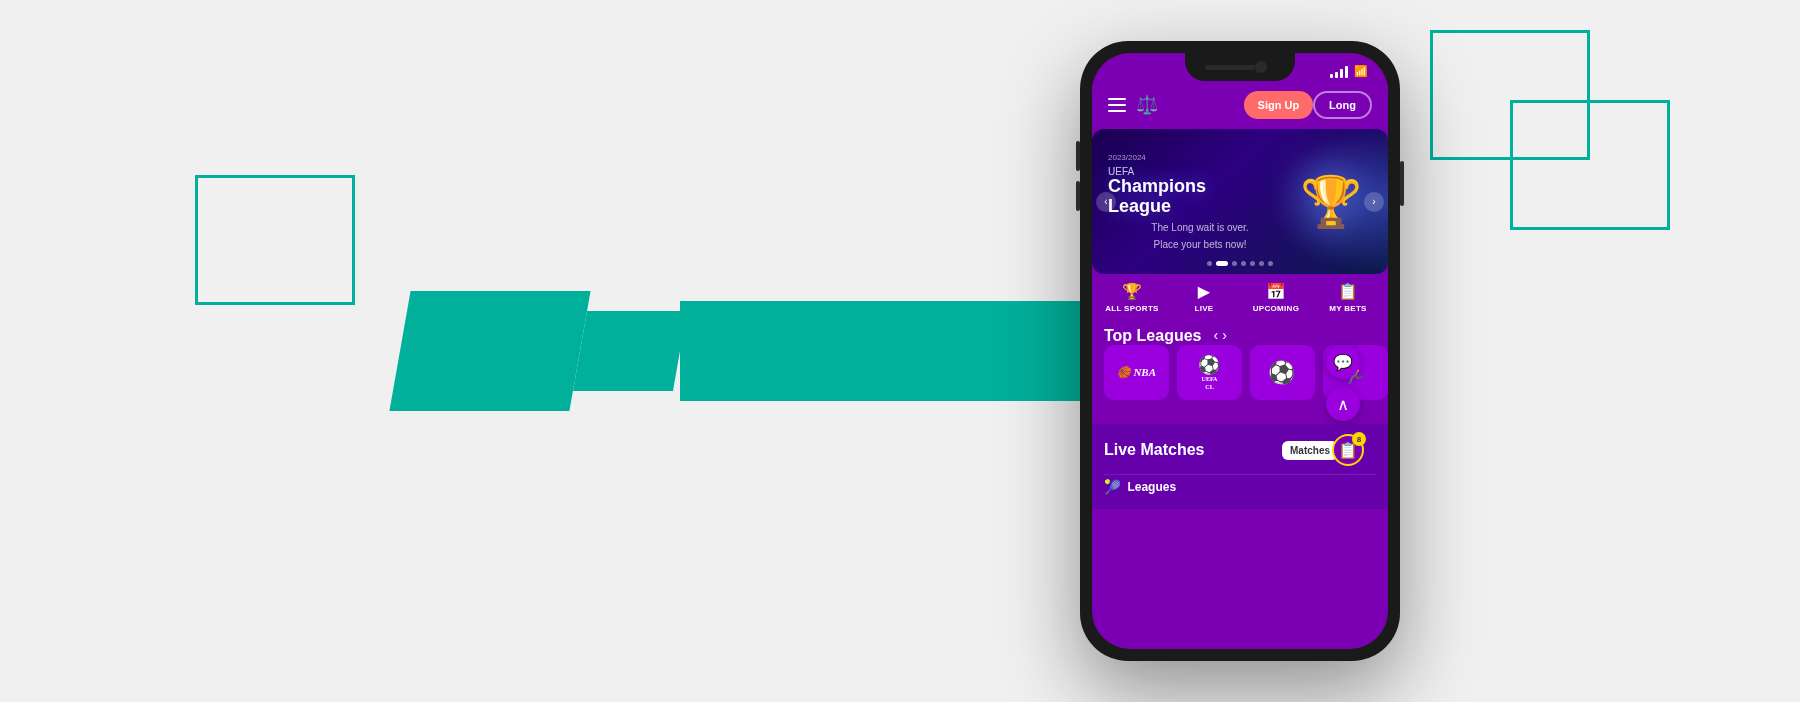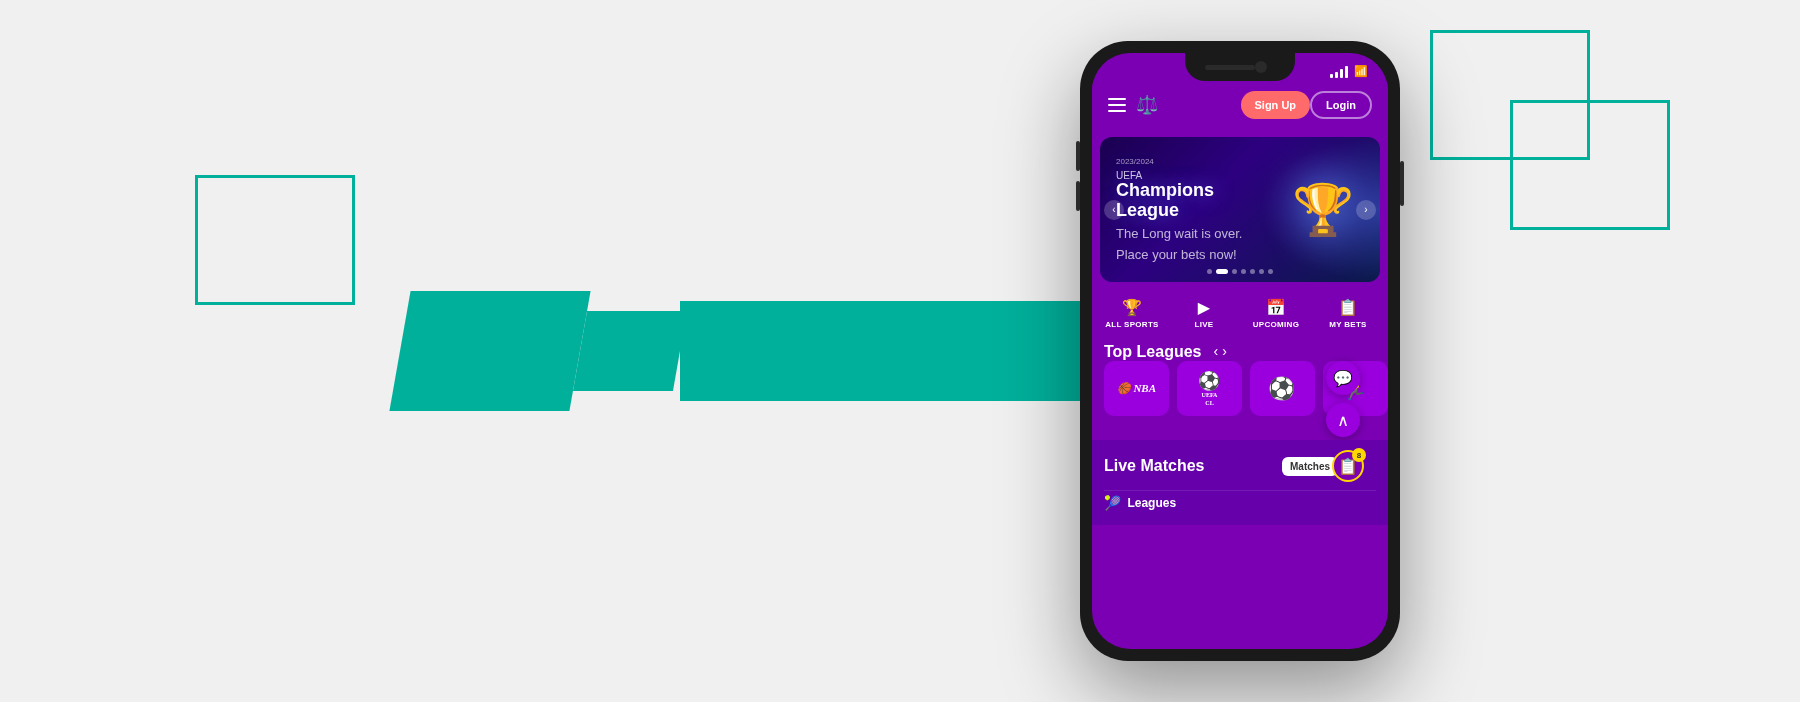--- a/index.html
+++ b/index.html
@@ -239,21 +239,20 @@
       padding: 6px 14px;
       border-radius: 20px;
       font-size: 11px;
       font-weight: bold;
       cursor: pointer;
     }
 
     
     .banner {
       position: relative;
-      margin: 8px;
       border-radius: 12px;
       overflow: hidden;
       height: 145px;
       background: linear-gradient(135deg, #1a0050 0%, #2d0080 40%, #0a1a4a 100%);
     }
 
     .banner-content {
       position: absolute;
       inset: 0;
       display: flex;
@@ -280,22 +279,23 @@
     }
 
     .banner-league .uefa {
       font-size: 10px;
       font-weight: normal;
       color: rgba(255,255,255,0.8);
     }
 
     .banner-subtitle {
       color: rgba(255,255,255,0.7);
-      font-size: 13px;
+      font-size: 10px;
       margin-top: 6px;
+      text-align: center;
     }
 
     .banner-trophy {
       width: 80px;
       height: 120px;
       position: relative;
       display: flex;
       align-items: center;
       justify-content: center;
     }
@@ -639,21 +639,21 @@
           <div class="header-left">
             <div class="hamburger-icon">
               <div class="hamburger-line"></div>
               <div class="hamburger-line"></div>
               <div class="hamburger-line"></div>
             </div>
             <div class="logo-icon">⚖️</div>
           </div>
           <div class="header-buttons">
             <button class="btn-signup">Sign Up</button>
-            <button class="btn-login">Login</button>
+            <button class="btn-login">Long</button>
           </div>
         </div>
 
         <div class="banner">
           <div class="banner-bg-circle"></div>
           <div class="banner-content">
             <div class="banner-text">
               <div class="banner-year">2023/2024</div>
               <div class="banner-league">
                 <div class="uefa">UEFA</div>

